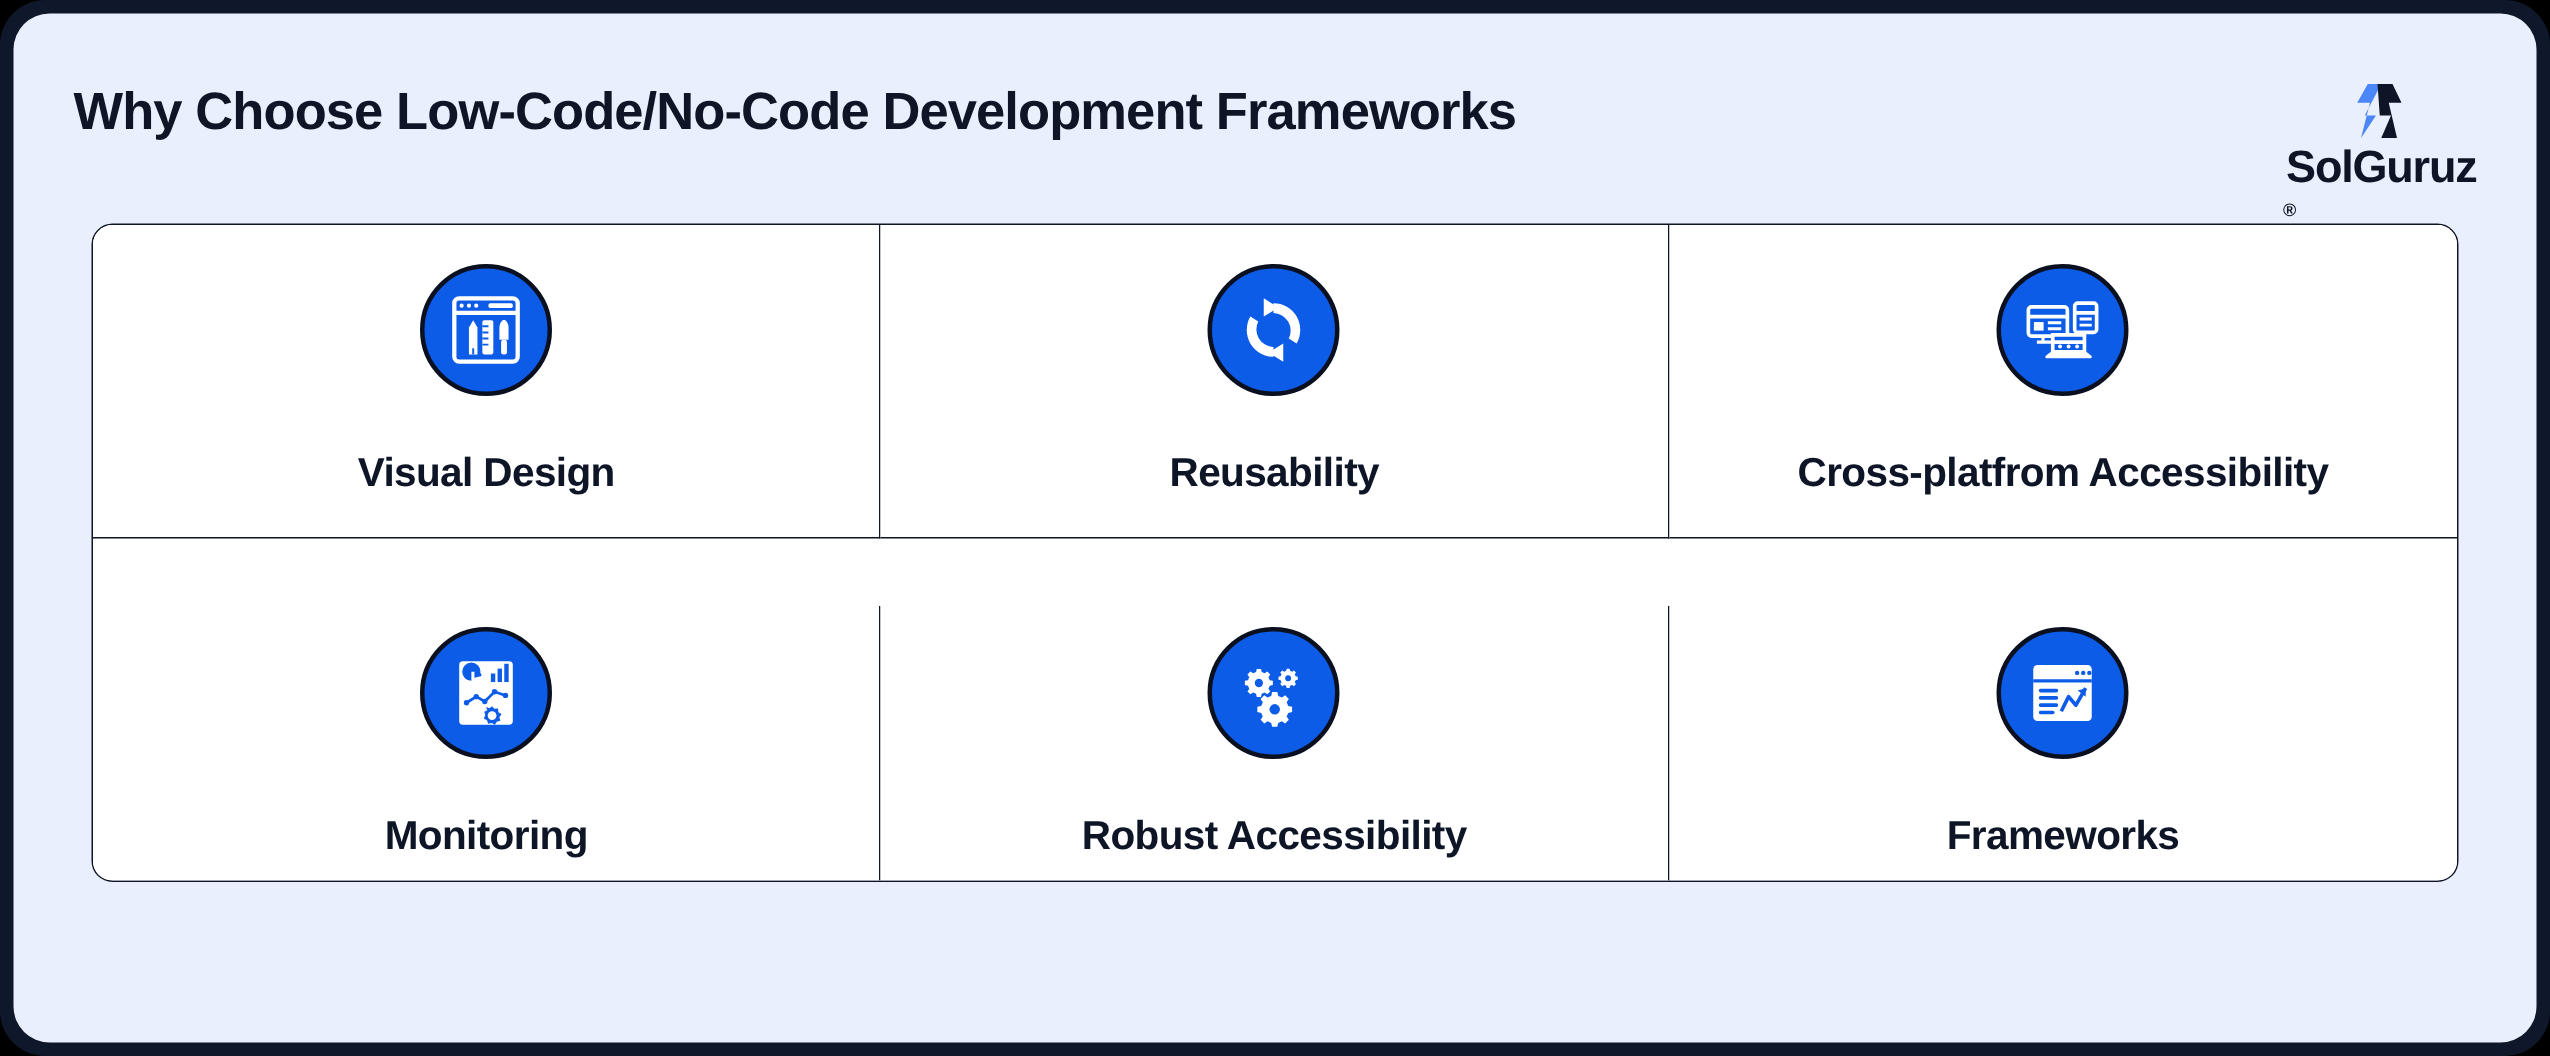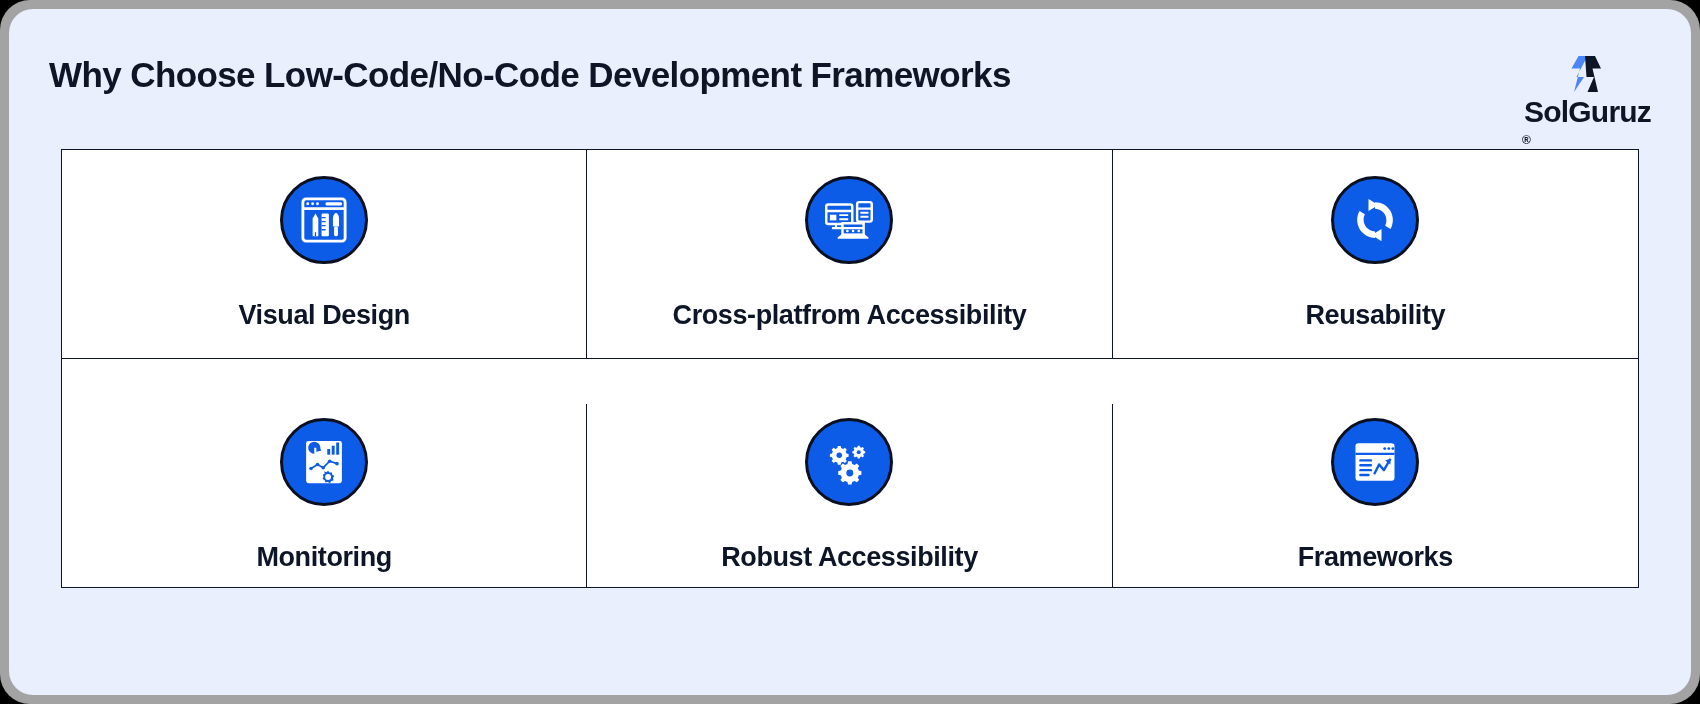--- a/index.html
+++ b/index.html
@@ -12,21 +12,21 @@
     background: #000000;
     font-family: "Liberation Sans", sans-serif;
     overflow: hidden;
   }
 
   .outer-frame {
     position: absolute;
     left: 0; top: 0;
     width: 1700px;
     height: 704px;
-    background: #a3a3a3;
+    background: #0f172a;
     border-radius: 30px;
     box-sizing: border-box;
   }
 
   .panel {
     position: absolute;
     left: 9px;
     top: 9px;
     width: 1682px;
     height: 686px;
@@ -89,21 +89,21 @@
 
   
   .grid-table {
     position: absolute;
     left: 52px;
     top: 140px;
     width: 1578px;
     height: 439px;
     background: #ffffff;
     border: 1.6px solid #0d1526;
-    border-radius: 0;
+    border-radius: 14px;
     box-sizing: border-box;
     display: grid;
     grid-template-columns: 1fr 1fr 1fr;
     grid-template-rows: 1fr 1fr;
     overflow: hidden;
   }
 
   .cell {
     position: relative;
     box-sizing: border-box;
@@ -184,20 +184,34 @@
               <path d="M18 30 L21.5 24 L25 30 V52 H18 Z"></path>
               <path d="M21.5 47 V52" stroke="#0d5ce8" stroke-width="1.6"></path>
               <rect x="29" y="24" width="9" height="28" rx="1.5"></rect>
               <path d="M29 29 H34 M29 34 H34 M29 39 H34 M29 44 H34" stroke="#0d5ce8" stroke-width="1.6"></path>
               <path d="M43 30 C43 26 45.5 23.5 46.8 23.5 C48 23.5 50.5 26 50.5 30 V40 H43 Z"></path>
               <rect x="44.4" y="40" width="4.8" height="12" rx="1.8"></rect>
             </svg>
           </span>
         </div>
         <div class="cell-label">Visual Design</div>
+      </div>
+
+      <div class="cell">
+        <div class="icon-badge">
+          <span>
+            <svg viewBox="0 0 64 64" xmlns="http://www.w3.org/2000/svg" fill="#ffffff">
+              <path d="M32 10 A22 22 0 0 1 51 43 L44.5 39 A14.5 14.5 0 0 0 32 18 Z"></path>
+              <path d="M24 6 L36 13.5 L24 21 Z"></path>
+              <path d="M32 54 A22 22 0 0 1 13 21 L19.5 25 A14.5 14.5 0 0 0 32 46 Z"></path>
+              <path d="M40 58 L28 50.5 L40 43 Z"></path>
+            </svg>
+          </span>
+        </div>
+        <div class="cell-label">Reusability</div>
       </div>
 
       <div class="cell">
         <div class="icon-badge">
           <span>
             <svg viewBox="0 0 64 64" xmlns="http://www.w3.org/2000/svg" fill="none" stroke="#ffffff" stroke-width="3">
               <rect x="4" y="13" width="32" height="24" rx="2.5"></rect>
               <path d="M4 21 H36"></path>
               <rect x="8.5" y="25.5" width="8" height="7" fill="#ffffff" stroke="none"></rect>
               <path d="M20 26 H31 M20 31 H31" stroke-width="2.4"></path>
@@ -213,34 +227,20 @@
               <path d="M19 54 H55 L50 50 H24 Z" fill="#ffffff" stroke="#ffffff" stroke-width="2.2" stroke-linejoin="round"></path>
             </svg>
           </span>
         </div>
         <div class="cell-label">Cross-platfrom Accessibility</div>
       </div>
 
       <div class="cell">
         <div class="icon-badge">
           <span>
-            <svg viewBox="0 0 64 64" xmlns="http://www.w3.org/2000/svg" fill="#ffffff">
-              <path d="M32 10 A22 22 0 0 1 51 43 L44.5 39 A14.5 14.5 0 0 0 32 18 Z"></path>
-              <path d="M24 6 L36 13.5 L24 21 Z"></path>
-              <path d="M32 54 A22 22 0 0 1 13 21 L19.5 25 A14.5 14.5 0 0 0 32 46 Z"></path>
-              <path d="M40 58 L28 50.5 L40 43 Z"></path>
-            </svg>
-          </span>
-        </div>
-        <div class="cell-label">Reusability</div>
-      </div>
-
-      <div class="cell">
-        <div class="icon-badge">
-          <span>
             <svg viewBox="0 0 64 64" xmlns="http://www.w3.org/2000/svg">
               <rect x="10" y="6" width="44" height="52" rx="3" fill="#ffffff"></rect>
               <path d="M20 22 A7.5 7.5 0 1 1 27.5 14.5 L20 14.5 Z" fill="#0d5ce8"></path>
               <path d="M22.5 12 A7.5 7.5 0 0 1 28.5 18 L22.5 19.5 Z" fill="#0d5ce8"></path>
               <rect x="36" y="16" width="3.6" height="7" fill="#0d5ce8"></rect>
               <rect x="41.5" y="12" width="3.6" height="11" fill="#0d5ce8"></rect>
               <rect x="47" y="8" width="3.6" height="15" fill="#0d5ce8"></rect>
               <path d="M16 40 L24 35 L31 39 L39 31 L48 34" fill="none" stroke="#0d5ce8" stroke-width="2.2"></path>
               <circle cx="16" cy="40" r="2.2" fill="#0d5ce8"></circle>
               <circle cx="24" cy="35" r="2.2" fill="#0d5ce8"></circle>

